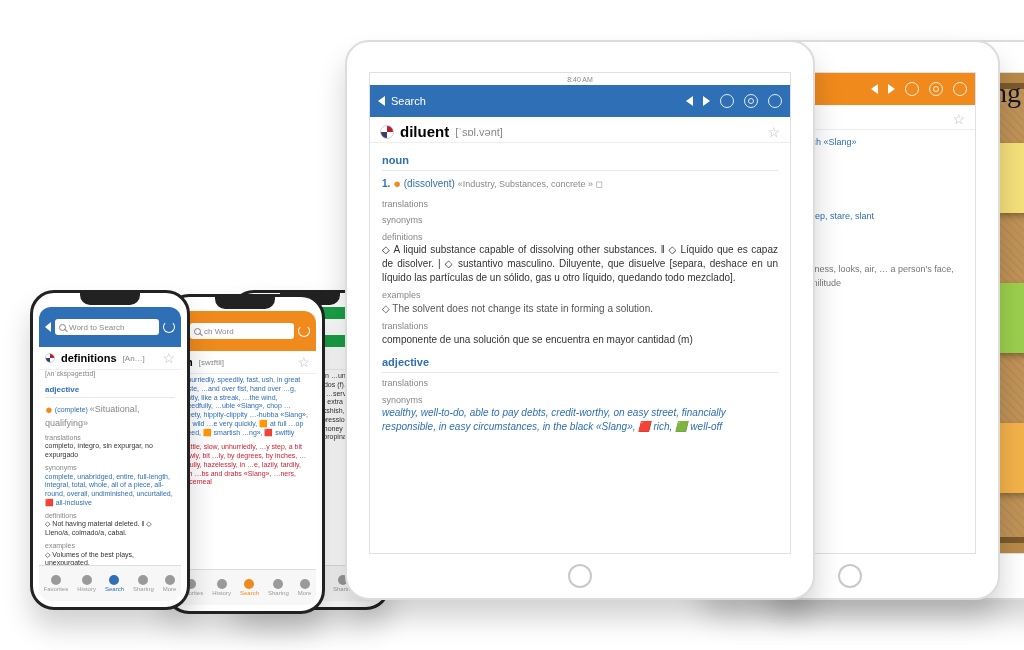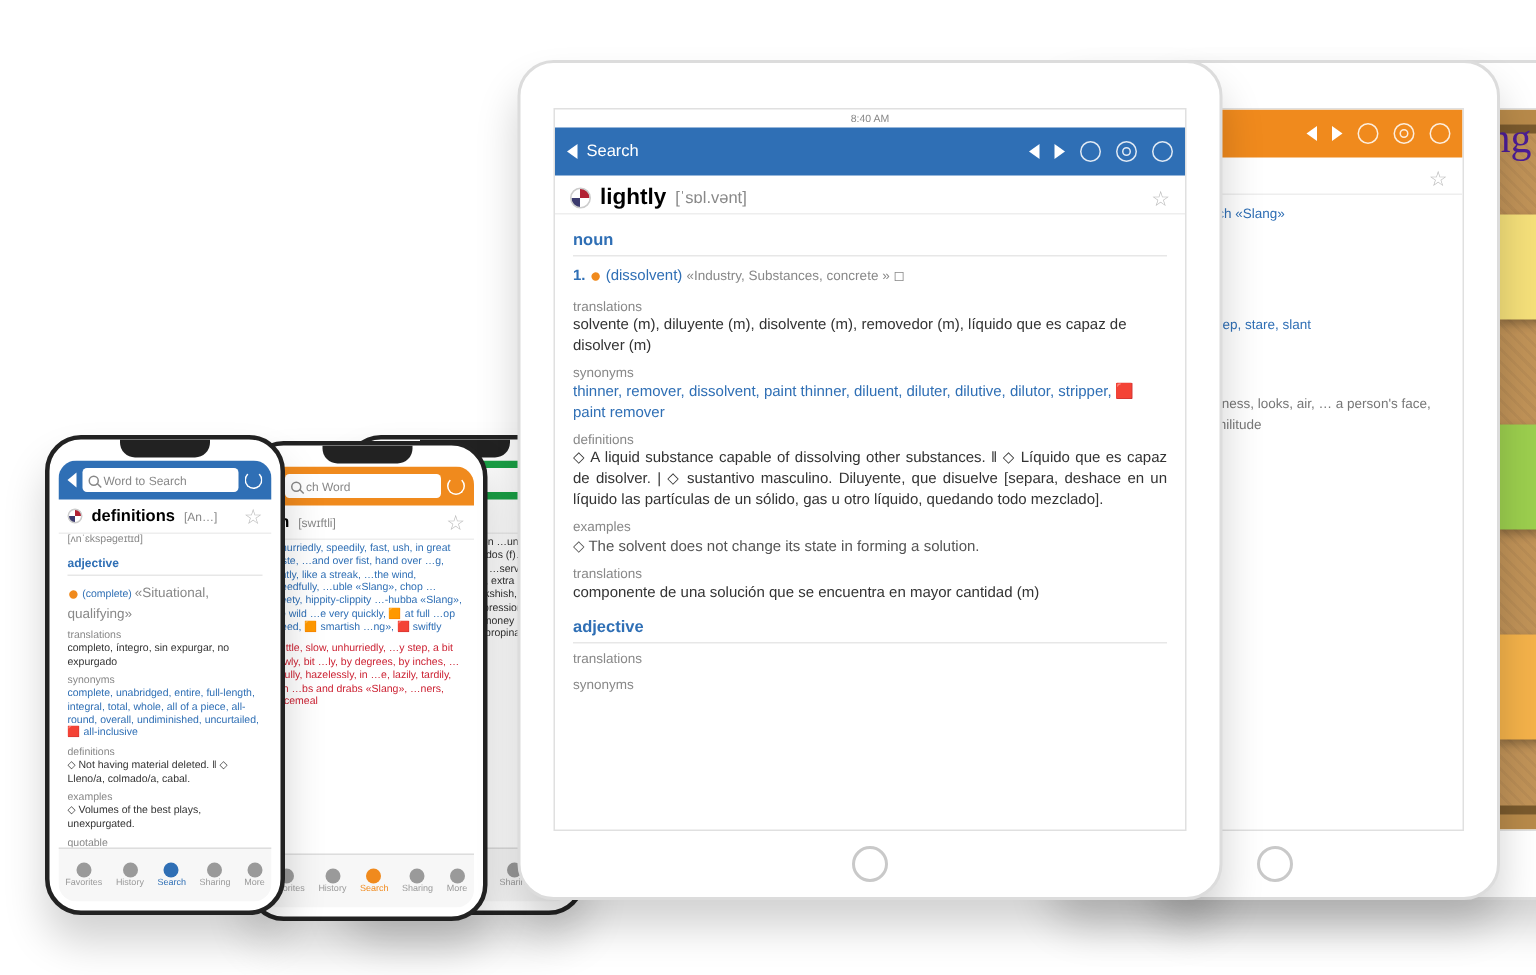--- a/index.html
+++ b/index.html
@@ -49,21 +49,21 @@
   .ant { color: #c23; }
 
   
   .phone .headword { font-size: 11px; }
   .phone .ipa { font-size: 8px; }
   .phone .body { padding: 2px 6px 6px; font-size: 7px; line-height: 1.25; }
   .phone .pos { font-size: 8px; }
   .phone .lbl { font-size: 7px; }
   .phone .txt, .phone .syn, .phone .quote { font-size: 7px; }
 
-  .phone .searchbar { height: 26px; display: flex; align-items: center; padding: 0 6px; }
+  .phone .searchbar { height: 40px; display: flex; align-items: center; padding: 0 6px; }
   .phone .searchbar.blue   { background: #2f6fb5; }
   .phone .searchbar.orange { background: #f08a1d; }
   .phone .searchbar.green  { background: #1aa146; }
   .phone .searchbar .chev { width: 0; height: 0; border-top: 5px solid transparent; border-bottom: 5px solid transparent; border-right: 6px solid #fff; margin-right: 4px; }
   .phone .searchbar .field { flex: 1; height: 16px; background: #fff; border-radius: 3px; font-size: 8px; color: #888; padding: 0 4px; display: flex; align-items: center; }
   .phone .searchbar .mag { width: 7px; height: 7px; border: 1.2px solid #888; border-radius: 50%; margin-right: 3px; position: relative; }
   .phone .searchbar .mag::after { content: ""; position: absolute; width: 4px; height: 1.2px; background: #888; bottom: -2px; right: -3px; transform: rotate(45deg); }
   .phone .searchbar .refresh { width: 12px; height: 12px; border: 1.5px solid #fff; border-radius: 50%; border-top-color: transparent; margin-left: 4px; }
 
   .tabbar { position: absolute; bottom: 0; left: 0; right: 0; height: 36px; background: #f7f7f7; border-top: 1px solid #ddd; display: flex; justify-content: space-around; align-items: center; }
@@ -72,21 +72,21 @@
   .tabbar .tab.active { color: #2f6fb5; }
   .tabbar .tab.active .ticon { background: #2f6fb5; }
   .orange-tabs .tab.active { color: #f08a1d; }
   .orange-tabs .tab.active .ticon { background: #f08a1d; }
   .green-tabs .tab.active { color: #1aa146; }
   .green-tabs .tab.active .ticon { background: #1aa146; }
 
   
   .cork { position: absolute; inset: 0; background: #b88a4a; }
   .cork::after { content: ""; position: absolute; inset: 10px; background: repeating-linear-gradient(45deg, rgba(0,0,0,.04) 0 2px, transparent 2px 6px), #c19358; border: 6px solid #7a5a2d; }
-  .cork .title { position: absolute; top: 4px; right: 24px; color: #4c1d95; font-size: 28px; font-family: "Segoe Script", "Comic Sans MS", cursive; z-index: 2; }
+  .cork .title { position: absolute; top: 4px; right: 24px; color: #0f172a; font-size: 28px; font-family: "Segoe Script", "Comic Sans MS", cursive; z-index: 2; }
   .sticky { position: absolute; width: 90px; height: 70px; box-shadow: 2px 3px 6px rgba(0,0,0,.3); padding: 4px 6px; font-family: "Marker Felt", "Comic Sans MS", cursive; z-index: 2; }
   .sticky.yellow { background: #f5e07a; }
   .sticky.blue   { background: #3aa7e0; color: #023; }
   .sticky.green  { background: #9ccf4e; }
   .sticky.orange { background: #f4b24a; }
   .sticky .n { font-weight: 700; font-size: 20px; text-align: right; }
   .sticky .s { font-size: 12px; text-align: right; margin-top: 6px; letter-spacing: 2px; }
 
   
   .peek { font-size: 9px; color: #2f6fb5; padding: 6px 8px; line-height: 1.5; }
@@ -152,50 +152,49 @@
         <span>Search</span>
         <span class="spacer"></span>
         <span class="arrow l"></span>
         <span class="arrow r"></span>
         <span class="icon"></span>
         <span class="icon gear"></span>
         <span class="icon"></span>
       </div>
       <div class="headrow">
         <span class="flagus"></span>
-        <span class="headword">lightly</span>
+        <span class="headword">diluent</span>
         <span class="ipa">[ˈsɒl.vənt]</span>
         <span class="star">☆</span>
       </div>
 
       <div class="body">
         <div class="pos">noun</div>
 
         <div class="sense">
           <span class="num">1.</span>
           <span class="dot">●</span>
           <span class="alt">(dissolvent)</span>
           <span class="tags">«Industry, Substances, concrete » ◻</span>
         </div>
         <div class="lbl">translations</div>
-        <div class="txt">solvente (m), diluyente (m), disolvente (m), removedor (m), líquido que es capaz de disolver (m)</div>
         <div class="lbl">synonyms</div>
-        <div class="txt syn">thinner, remover, dissolvent, paint thinner, diluent, diluter, dilutive, dilutor, stripper, 🟥 paint remover</div>
         <div class="lbl">definitions</div>
         <div class="txt" style="text-align:justify">◇ A liquid substance capable of dissolving other substances. ‖ ◇ Líquido que es capaz de disolver. | ◇ sustantivo masculino. Diluyente, que disuelve [separa, deshace en un líquido las partículas de un sólido, gas u otro líquido, quedando todo mezclado].</div>
         <div class="lbl">examples</div>
         <div class="txt quote">◇ The solvent does not change its state in forming a solution.</div>
 
         <div class="lbl">translations</div>
         <div class="txt">componente de una solución que se encuentra en mayor cantidad (m)</div>
 
         <div class="pos" style="margin-top:8px">adjective</div>
 
         <div class="lbl">translations</div>
         <div class="lbl">synonyms</div>
+        <div class="txt syn" style="font-style:italic">wealthy, well-to-do, able to pay debts, credit-worthy, on easy street, financially responsible, in easy circumstances, in the black «Slang», 🟥 rich, 🟩 well-off</div>
 
       </div>
     </div>
     <div class="homebtn"></div>
   </div>
 
   <div class="device phone" style="left:230px; top:290px; z-index:1;">
     <div class="notch"></div>
     <div class="screen">
       <div class="searchbar green">

